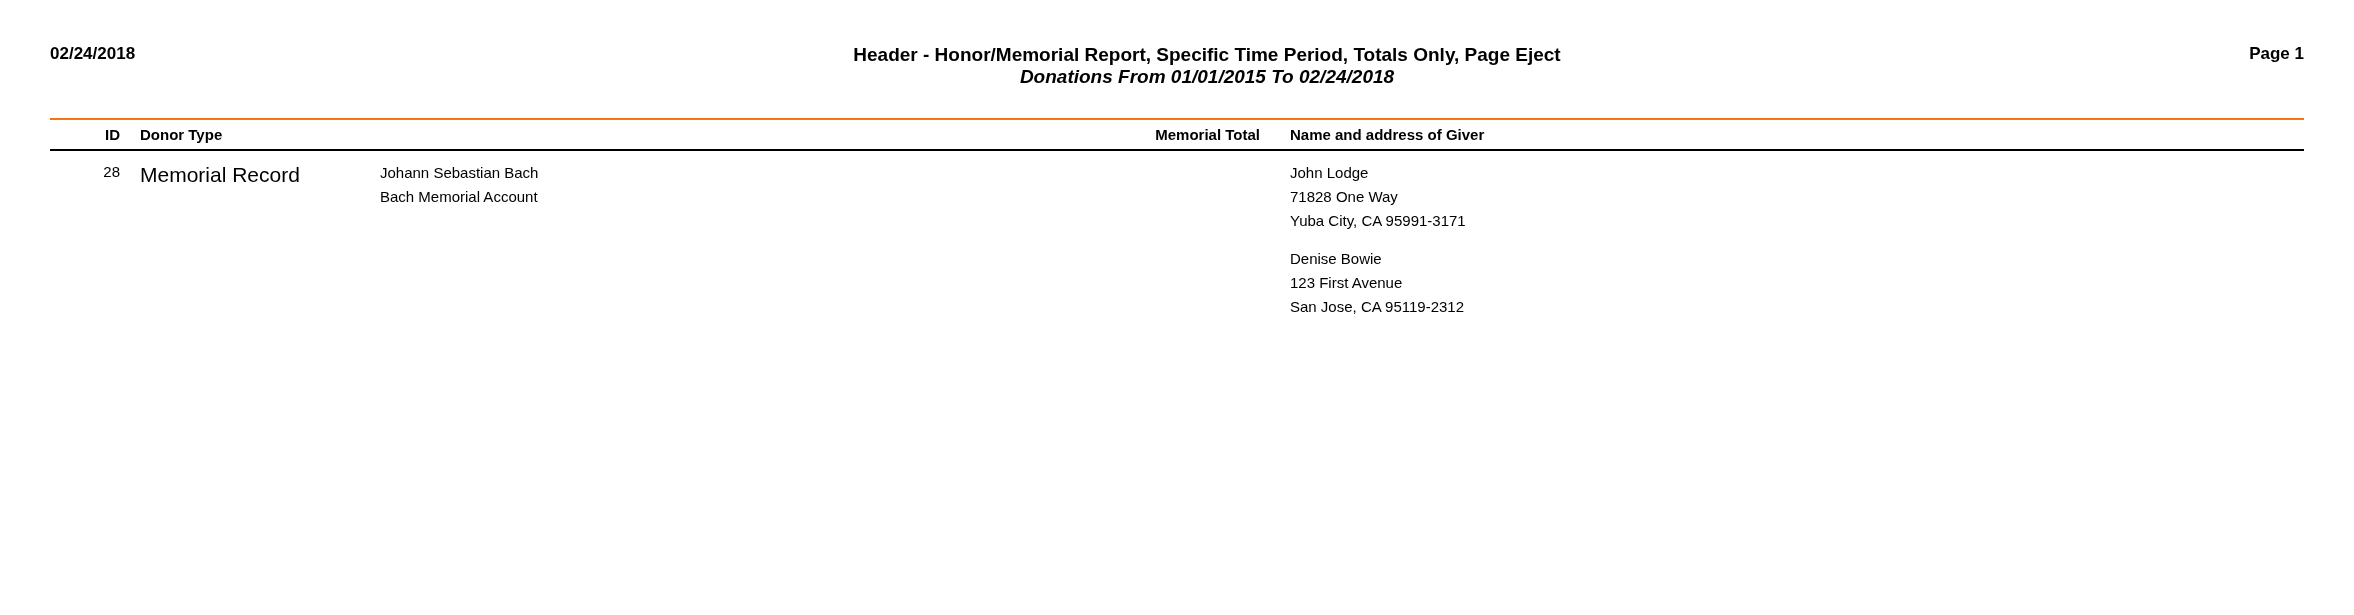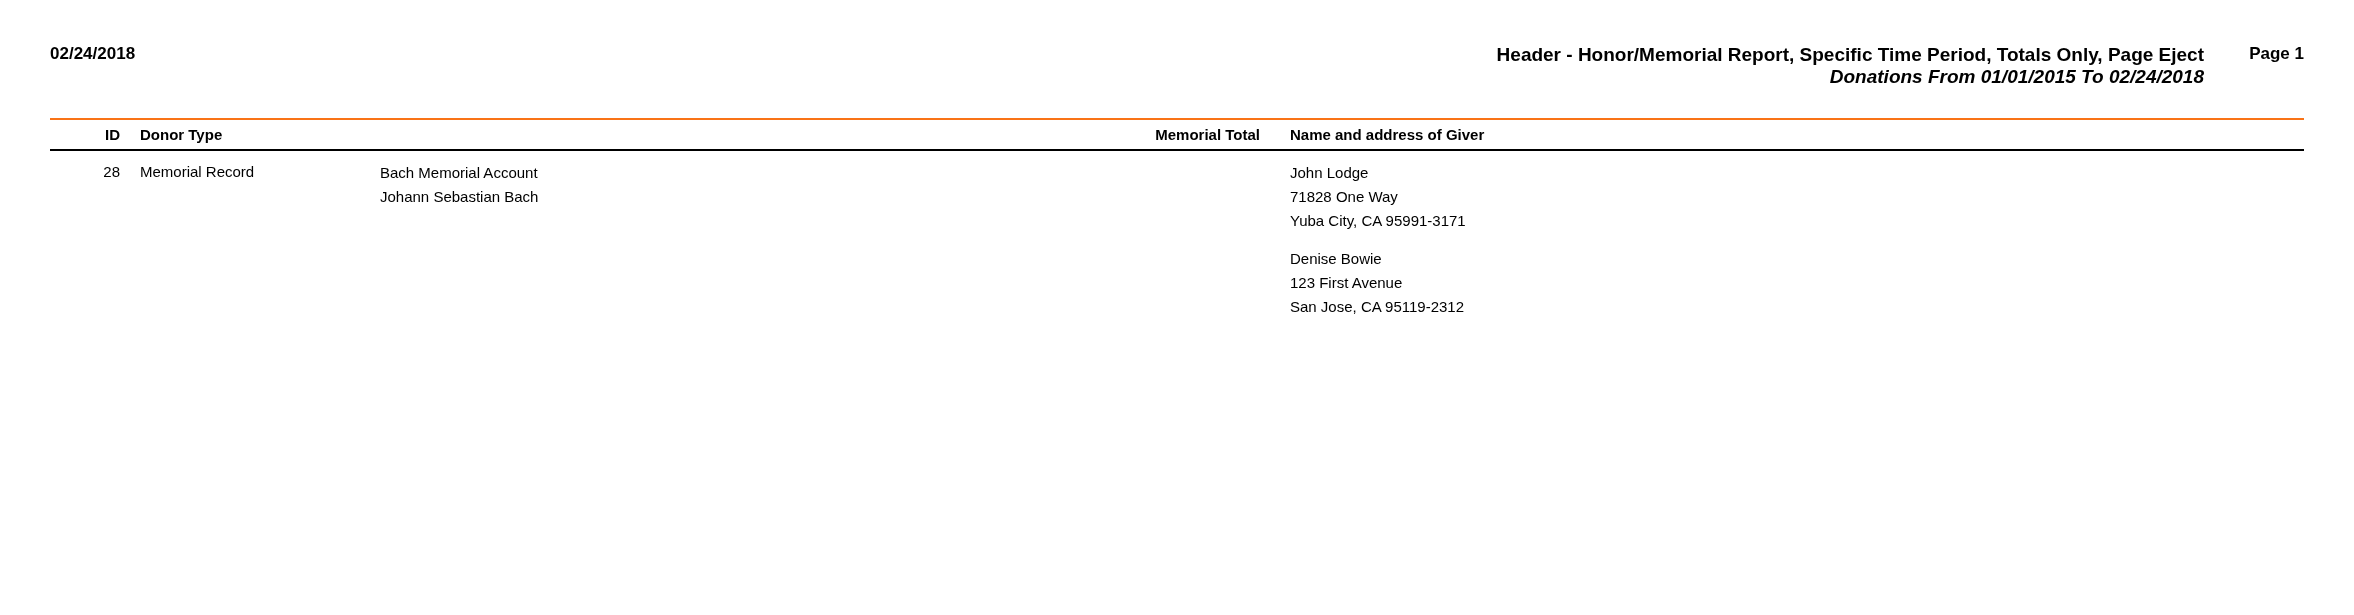--- a/index.html
+++ b/index.html
@@ -28,21 +28,21 @@
       margin-bottom: 30px;
     }
 
     .header-date {
       font-weight: bold;
       font-size: 17px;
       min-width: 160px;
     }
 
     .header-title {
-      text-align: right;
+      text-align: center;
       flex: 1;
     }
 
     .header-title-line1 {
       font-weight: bold;
       font-size: 19px;
     }
 
     .header-title-line2 {
       font-weight: bold;
@@ -105,21 +105,21 @@
 
     .cell-id {
       text-align: right;
       padding-right: 10px;
       font-size: 15px;
       padding-top: 2px;
     }
 
     .cell-donor-type {
       padding-left: 10px;
-      font-size: 15px;
+      font-size: 21px;
       padding-top: 2px;
     }
 
     .cell-honor-memory {
       padding-left: 10px;
       font-size: 15px;
     }
 
     .cell-honor-memory div {
       line-height: 1.6;
@@ -165,22 +165,22 @@
       <div class="col-header col-id">ID</div>
       <div class="col-header col-donor-type">Donor Type</div>
       <div class="col-header col-memorial-total">Memorial Total</div>
       <div class="col-header col-giver">Name and address of Giver</div>
     </div>
 
     <div class="data-row">
       <div class="cell-id">28</div>
       <div class="cell-donor-type">Memorial Record</div>
       <div class="cell-honor-memory">
+        <div>Johann Sebastian Bach</div>
         <div>Bach Memorial Account</div>
-        <div>Johann Sebastian Bach</div>
       </div>
       <div class="cell-giver">
         <div class="giver-address-block">
           <div>John Lodge</div>
           <div>71828 One Way</div>
           <div>Yuba City, CA  95991-3171</div>
         </div>
         <div class="giver-address-block">
           <div>Denise Bowie</div>
           <div>123 First Avenue</div>

